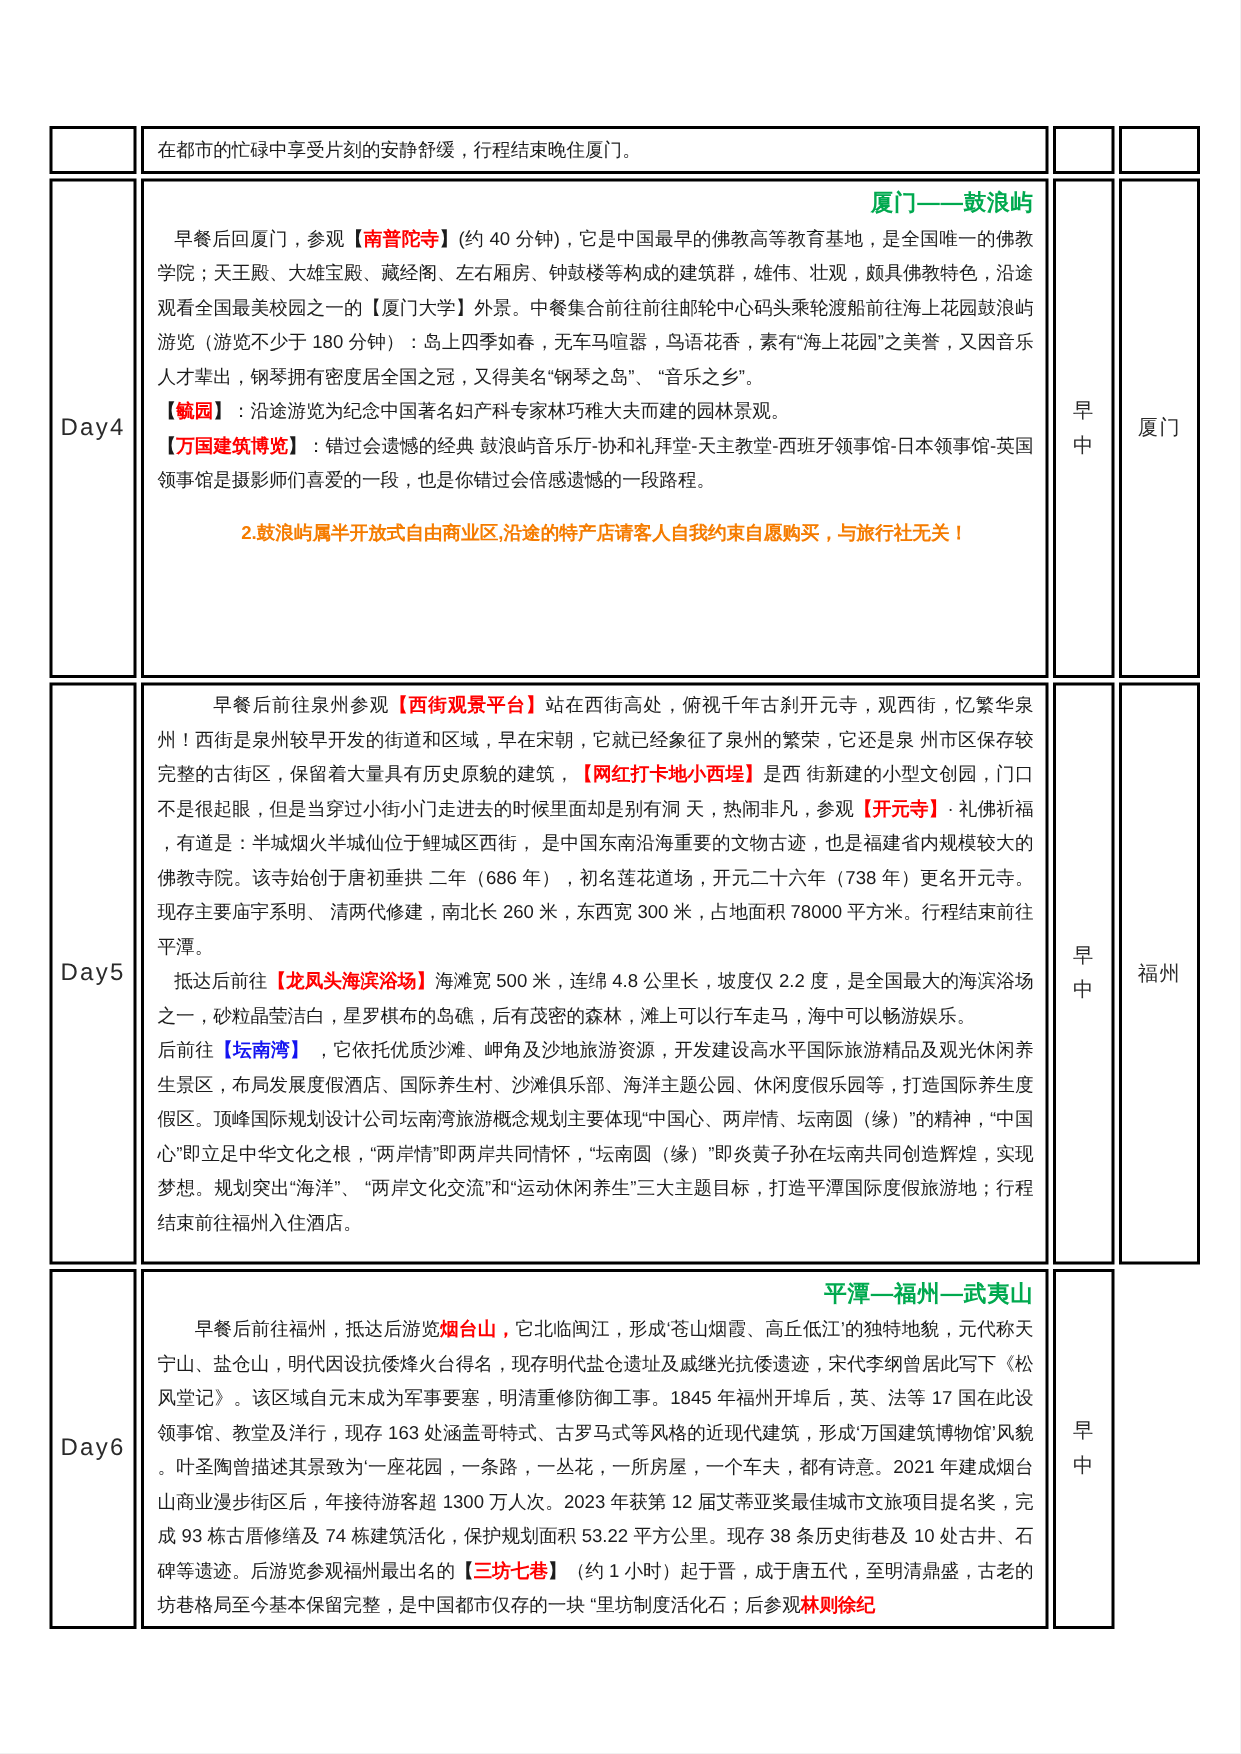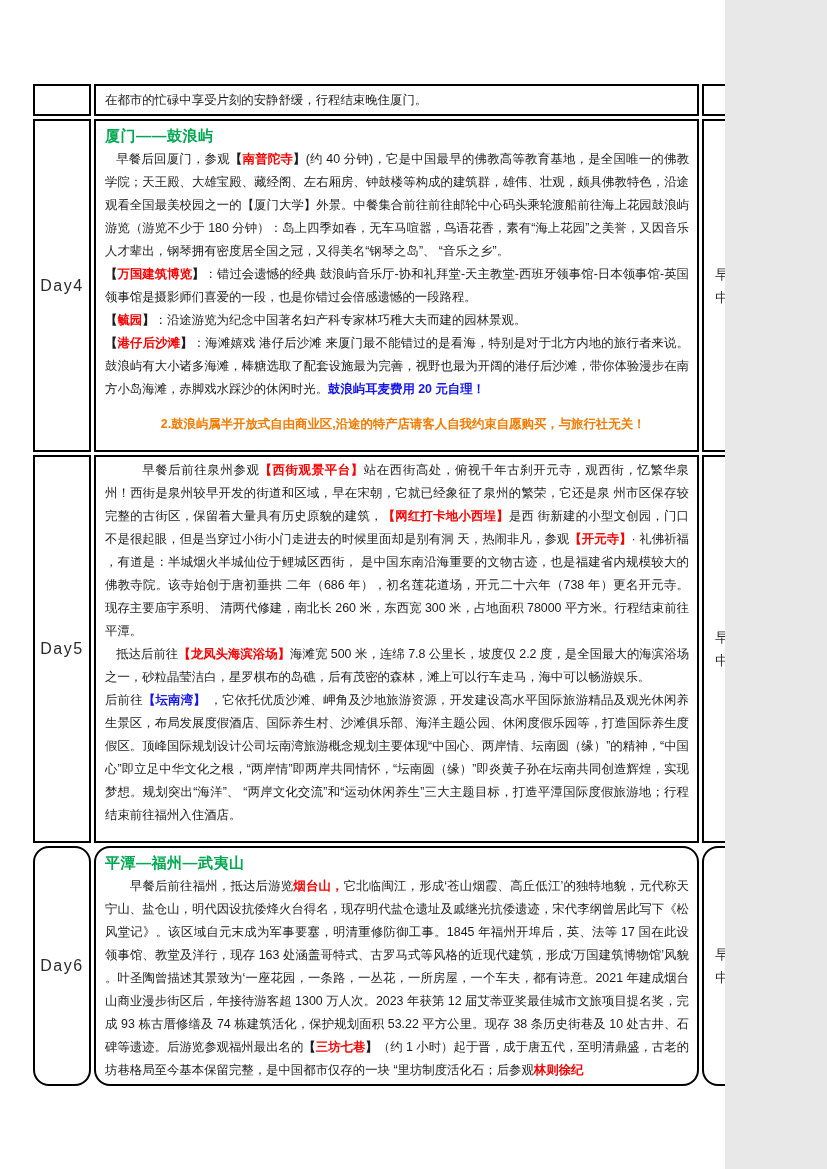--- a/index.html
+++ b/index.html
@@ -1,18 +1,18 @@
 <!DOCTYPE html>
 <html style="--green: #00A94F; --red: #FF0000; --blue: #1414F0; --orange: #F57C00; --border: #000000;"><head>
 <meta charset="utf-8">
 <style>
   html,body{margin:0;padding:0;background:#e8e8e8;}
   .page{
     position:relative;
-    width:725px;height:1169px;
+    width:827px;height:1169px;
     background:#ffffff;
     overflow:hidden;
     font-family:"Liberation Sans","DejaVu Sans",sans-serif;
     color:#1c1c1c;
   }
   .itinerary-table{
     position:absolute;
     left:33px;top:84px;
     width:767px;
   }
@@ -24,21 +24,21 @@
   }
   .cell{
     border:2px solid var(--border,#000);
     background:#fff;
     box-sizing:border-box;
   }
   
   .row-0 .cell{min-height:28px;}
   .row-1 .cell{min-height:333px;}
   .row-2 .cell{min-height:388px;}
-  .row-3 .cell{min-height:228px;border-radius:16px;}
+  .row-3 .cell{min-height:228px;}
 
   .day-cell{
     display:flex;align-items:center;justify-content:center;
     font-family:Liberation Sans, sans-serif;
     font-size:16px;letter-spacing:1.5px;color:#2a2a2a;
   }
   .side-cell{
     display:flex;align-items:center;justify-content:center;
     font-family:"DejaVu Serif","Liberation Serif",serif;
     font-size:13.5px;color:#2a2a2a;
@@ -51,21 +51,21 @@
     line-height:23px;
     text-align:justify;
   }
   .row-0 .content-cell{line-height:24px;}
   .route-title{
     color:var(--green,#00A94F);
     font-weight:bold;
     font-size:15px;
     line-height:25px;
     letter-spacing:0.5px;
-    text-align:left;
+    text-align:right;
   }
   .para{margin:0;}
   .run.n{color:#1c1c1c;}
   .run.b{color:#1c1c1c;font-weight:bold;}
   .run.rb{color:var(--red,#f00);font-weight:bold;}
   .run.bb{color:var(--blue,#00f);font-weight:bold;}
   .run.ob{color:var(--orange,#f57c00);font-weight:bold;}
 </style>
 </head>
 <body>
@@ -78,34 +78,33 @@
           <div class="para"><span class="run n">在都市的忙碌中享受片刻的安静舒缓，行程结束晚住厦门。</span></div>
         </div>
         <div class="cell side-cell"></div>
         <div class="cell side-cell"></div>
       </div>
       <div class="t-row row-1">
         <div class="cell day-cell">Day4</div>
         <div class="cell content-cell">
           <div class="route-title">厦门——鼓浪屿</div>
           <div class="para" style="text-indent: 0.9em;"><span class="run n">早餐后回厦门，参观</span><span class="run b">【</span><span class="run rb">南普陀寺</span><span class="run b">】</span><span class="run n">(约 40 分钟)，它是中国最早的佛教高等教育基地，是全国唯一的佛教学院；天王殿、大雄宝殿、藏经阁、左右厢房、钟鼓楼等构成的建筑群，雄伟、壮观，颇具佛教特色，沿途观看全国最美校园之一的【厦门大学】外景。中餐集合前往前往邮轮中心码头乘轮渡船前往海上花园鼓浪屿游览（游览不少于 180 分钟）：岛上四季如春，无车马喧嚣，鸟语花香，素有“海上花园”之美誉，又因音乐人才辈出，钢琴拥有密度居全国之冠，又得美名“钢琴之岛”、 “音乐之乡”。</span></div>
+          <div class="para"><span class="run b">【</span><span class="run rb">毓园</span><span class="run b">】</span><span class="run n">：沿途游览为纪念中国著名妇产科专家林巧稚大夫而建的园林景观。</span></div>
           <div class="para"><span class="run b">【</span><span class="run rb">万国建筑博览</span><span class="run b">】</span><span class="run n">：错过会遗憾的经典 鼓浪屿音乐厅-协和礼拜堂-天主教堂-西班牙领事馆-日本领事馆-英国领事馆是摄影师们喜爱的一段，也是你错过会倍感遗憾的一段路程。</span></div>
-          <div class="para"><span class="run b">【</span><span class="run rb">毓园</span><span class="run b">】</span><span class="run n">：沿途游览为纪念中国著名妇产科专家林巧稚大夫而建的园林景观。</span></div>
-          <div class="para"><span class="run b">【</span><span class="run rb">港仔后沙滩</span><span class="run b">】</span><span class="run n">：海滩嬉戏 港仔后沙滩 来厦门最不能错过的是看海，特别是对于北方内地的旅行者来说。鼓浪屿有大小诸多海滩，棒糖选取了配套设施最为完善，视野也最为开阔的港仔后沙滩，带你体验漫步在南方小岛海滩，赤脚戏水踩沙的休闲时光。</span><span class="run bb">鼓浪屿耳麦费用 20 元自理！</span></div>
           <div class="para" style="text-indent: 4.5em; margin-top: 12px;"><span class="run ob">2.鼓浪屿属半开放式自由商业区,沿途的特产店请客人自我约束自愿购买，与旅行社无关！</span></div>
         </div>
         <div class="cell side-cell">早
 中</div>
         <div class="cell side-cell">厦门</div>
       </div>
       <div class="t-row row-2">
         <div class="cell day-cell">Day5</div>
         <div class="cell content-cell">
           <div class="para" style="text-indent: 3em;"><span class="run n">早餐后前往泉州参观</span><span class="run rb">【西街观景平台】</span><span class="run n">站在西街高处，俯视千年古刹开元寺，观西街，忆繁华泉 州！西街是泉州较早开发的街道和区域，早在宋朝，它就已经象征了泉州的繁荣，它还是泉 州市区保存较完整的古街区，保留着大量具有历史原貌的建筑，</span><span class="run rb">【网红打卡地小西埕】</span><span class="run n">是西 街新建的小型文创园，门口不是很起眼，但是当穿过小街小门走进去的时候里面却是别有洞 天，热闹非凡，参观</span><span class="run rb">【开元寺】</span><span class="run n">· 礼佛祈福 ，有道是：半城烟火半城仙位于鲤城区西街， 是中国东南沿海重要的文物古迹，也是福建省内规模较大的佛教寺院。该寺始创于唐初垂拱 二年（686 年），初名莲花道场，开元二十六年（738 年）更名开元寺。现存主要庙宇系明、 清两代修建，南北长 260 米，东西宽 300 米，占地面积 78000 平方米。行程结束前往平潭。</span></div>
-          <div class="para" style="text-indent: 0.9em;"><span class="run n">抵达后前往</span><span class="run rb">【龙凤头海滨浴场】</span><span class="run n">海滩宽 500 米，连绵 7.8 公里长，坡度仅 2.2 度，是全国最大的海滨浴场之一，砂粒晶莹洁白，星罗棋布的岛礁，后有茂密的森林，滩上可以行车走马，海中可以畅游娱乐。</span></div>
+          <div class="para" style="text-indent: 0.9em;"><span class="run n">抵达后前往</span><span class="run rb">【龙凤头海滨浴场】</span><span class="run n">海滩宽 500 米，连绵 4.8 公里长，坡度仅 2.2 度，是全国最大的海滨浴场之一，砂粒晶莹洁白，星罗棋布的岛礁，后有茂密的森林，滩上可以行车走马，海中可以畅游娱乐。</span></div>
           <div class="para"><span class="run n">后前往</span><span class="run bb">【坛南湾】</span><span class="run n"> ，它依托优质沙滩、岬角及沙地旅游资源，开发建设高水平国际旅游精品及观光休闲养生景区，布局发展度假酒店、国际养生村、沙滩俱乐部、海洋主题公园、休闲度假乐园等，打造国际养生度假区。顶峰国际规划设计公司坛南湾旅游概念规划主要体现“中国心、两岸情、坛南圆（缘）”的精神，“中国心”即立足中华文化之根，“两岸情”即两岸共同情怀，“坛南圆（缘）”即炎黄子孙在坛南共同创造辉煌，实现梦想。规划突出“海洋”、 “两岸文化交流”和“运动休闲养生”三大主题目标，打造平潭国际度假旅游地；行程结束前往福州入住酒店。</span></div>
         </div>
         <div class="cell side-cell">早
 中</div>
         <div class="cell side-cell">福州</div>
       </div>
       <div class="t-row row-3">
         <div class="cell day-cell">Day6</div>
         <div class="cell content-cell">
           <div class="route-title">平潭—福州—武夷山</div>

